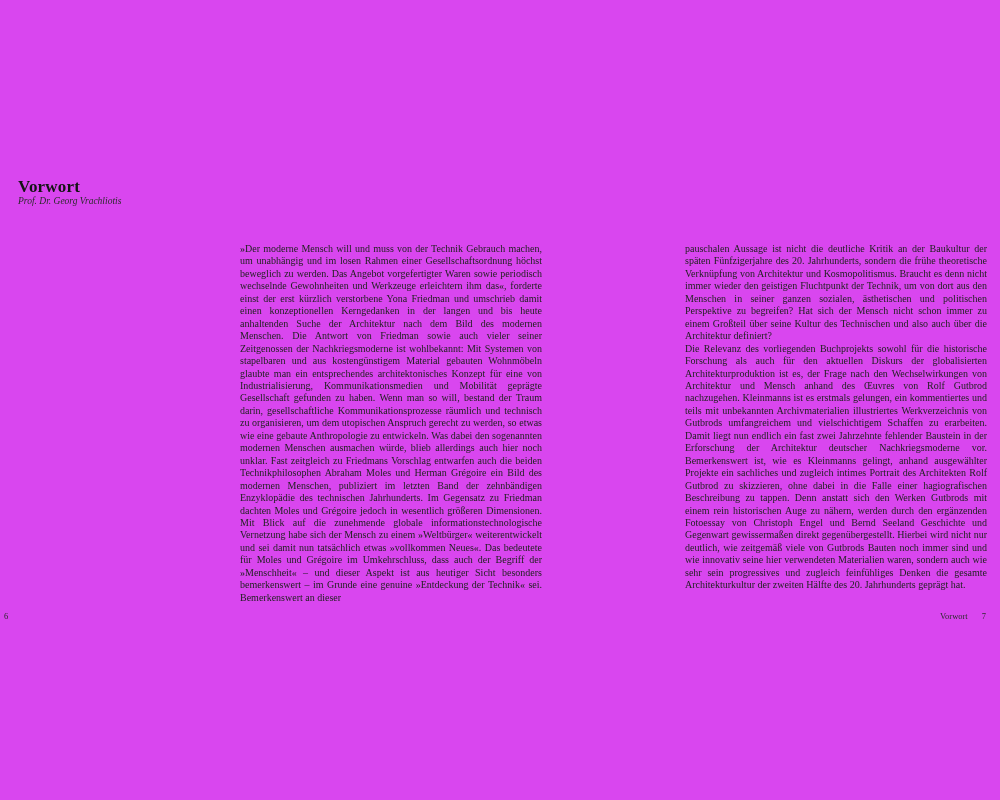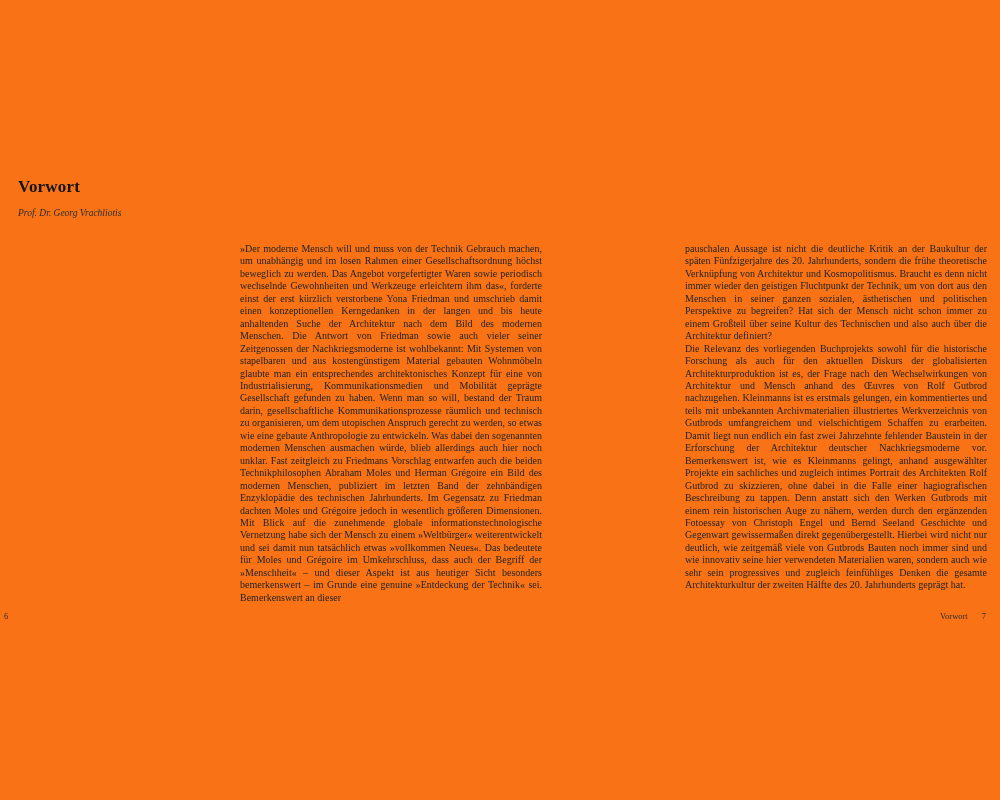--- a/index.html
+++ b/index.html
@@ -4,38 +4,38 @@
   <style>
     html, body {
       margin: 0;
       padding: 0;
       background: #ffffff;
     }
     .spread {
       position: relative;
       width: 1000px;
       height: 800px;
-      background: #f97316;
+      background: #d946ef;
       overflow: hidden;
       font-family: "Liberation Serif", serif;
       color: #1e1e1e;
     }
     .foreword-title {
       position: absolute;
       left: 18px;
       top: 166px;
       font-size: 17px;
       font-weight: 700;
       letter-spacing: 0.2px;
       color: #141414;
     }
     .foreword-author {
       position: absolute;
       left: 18px;
-      top: 208px;
+      top: 196px;
       font-size: 9.5px;
       font-style: italic;
       color: #2b2b2b;
     }
     .text-col {
       position: absolute;
       top: 243px;
       width: 302px;
       font-size: 10px;
       line-height: 12.45px;

